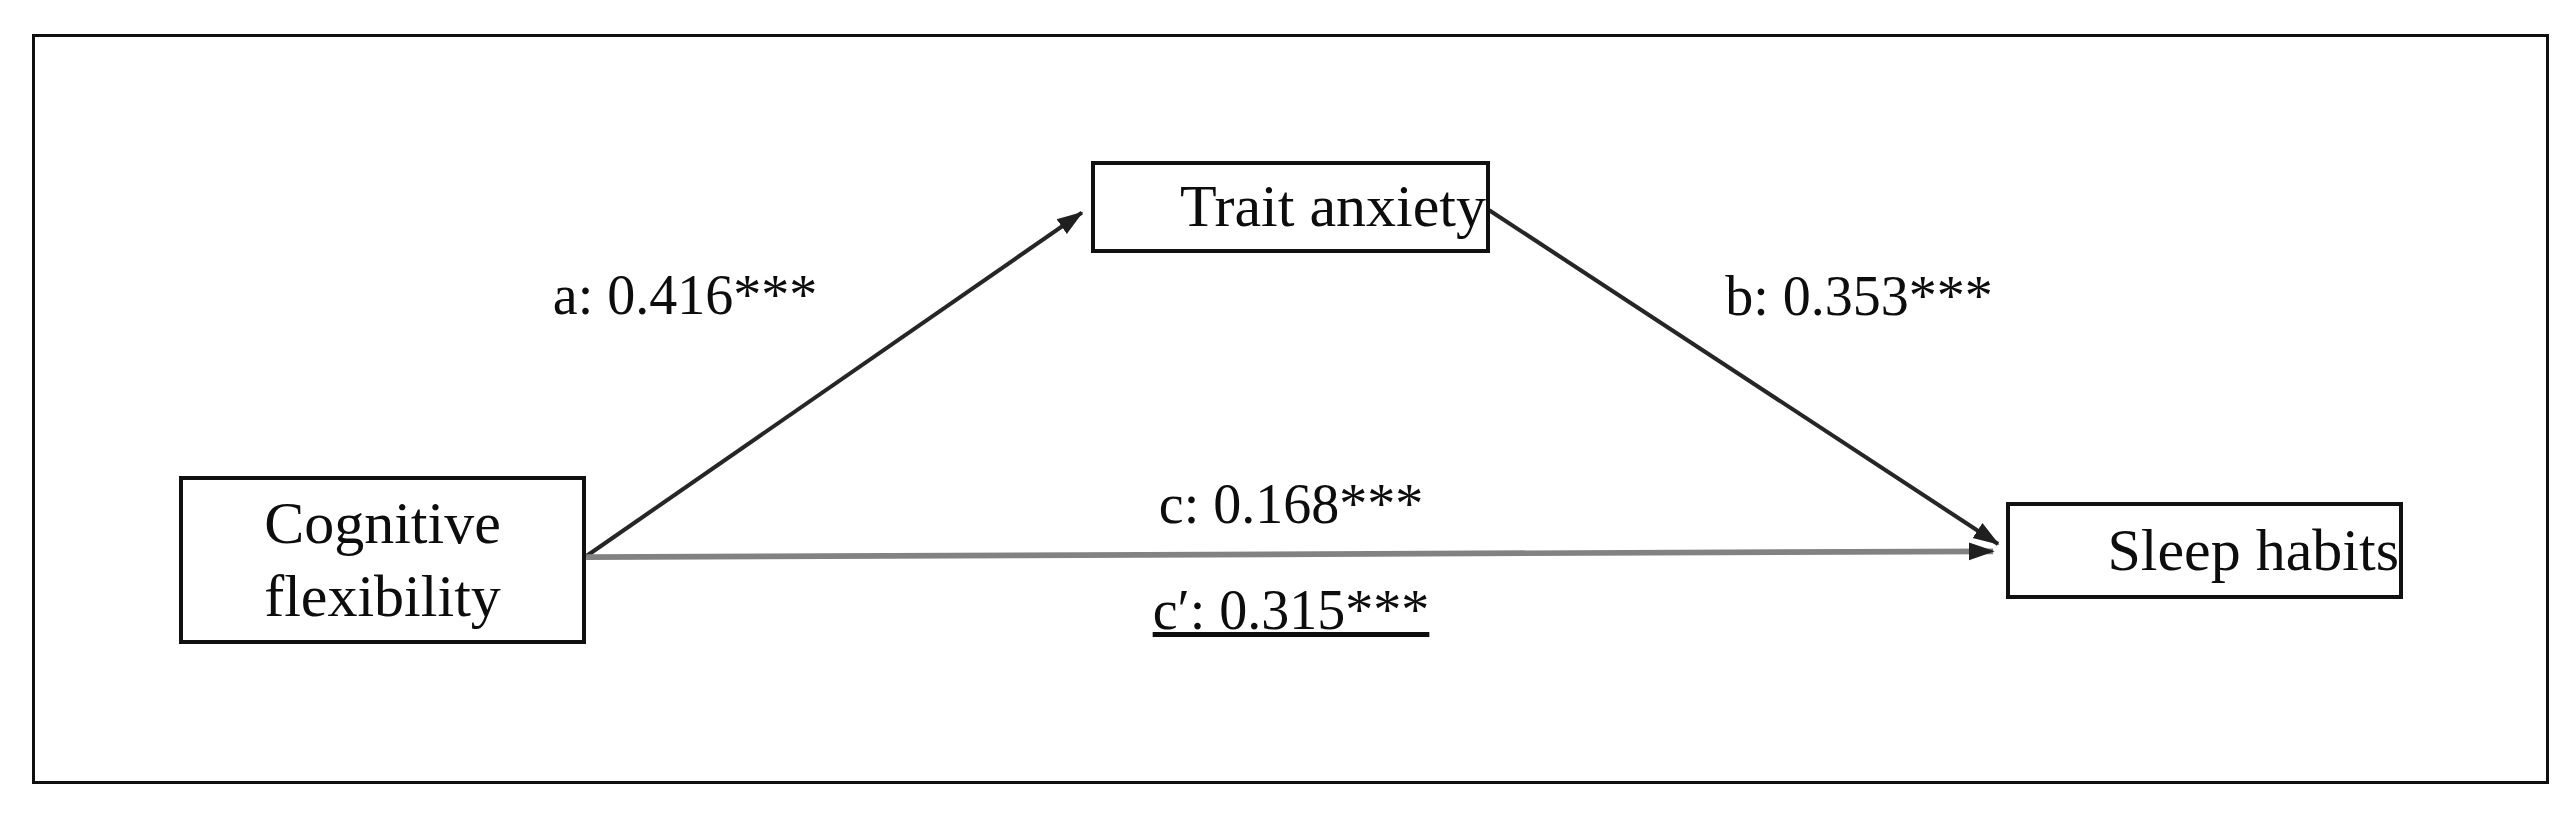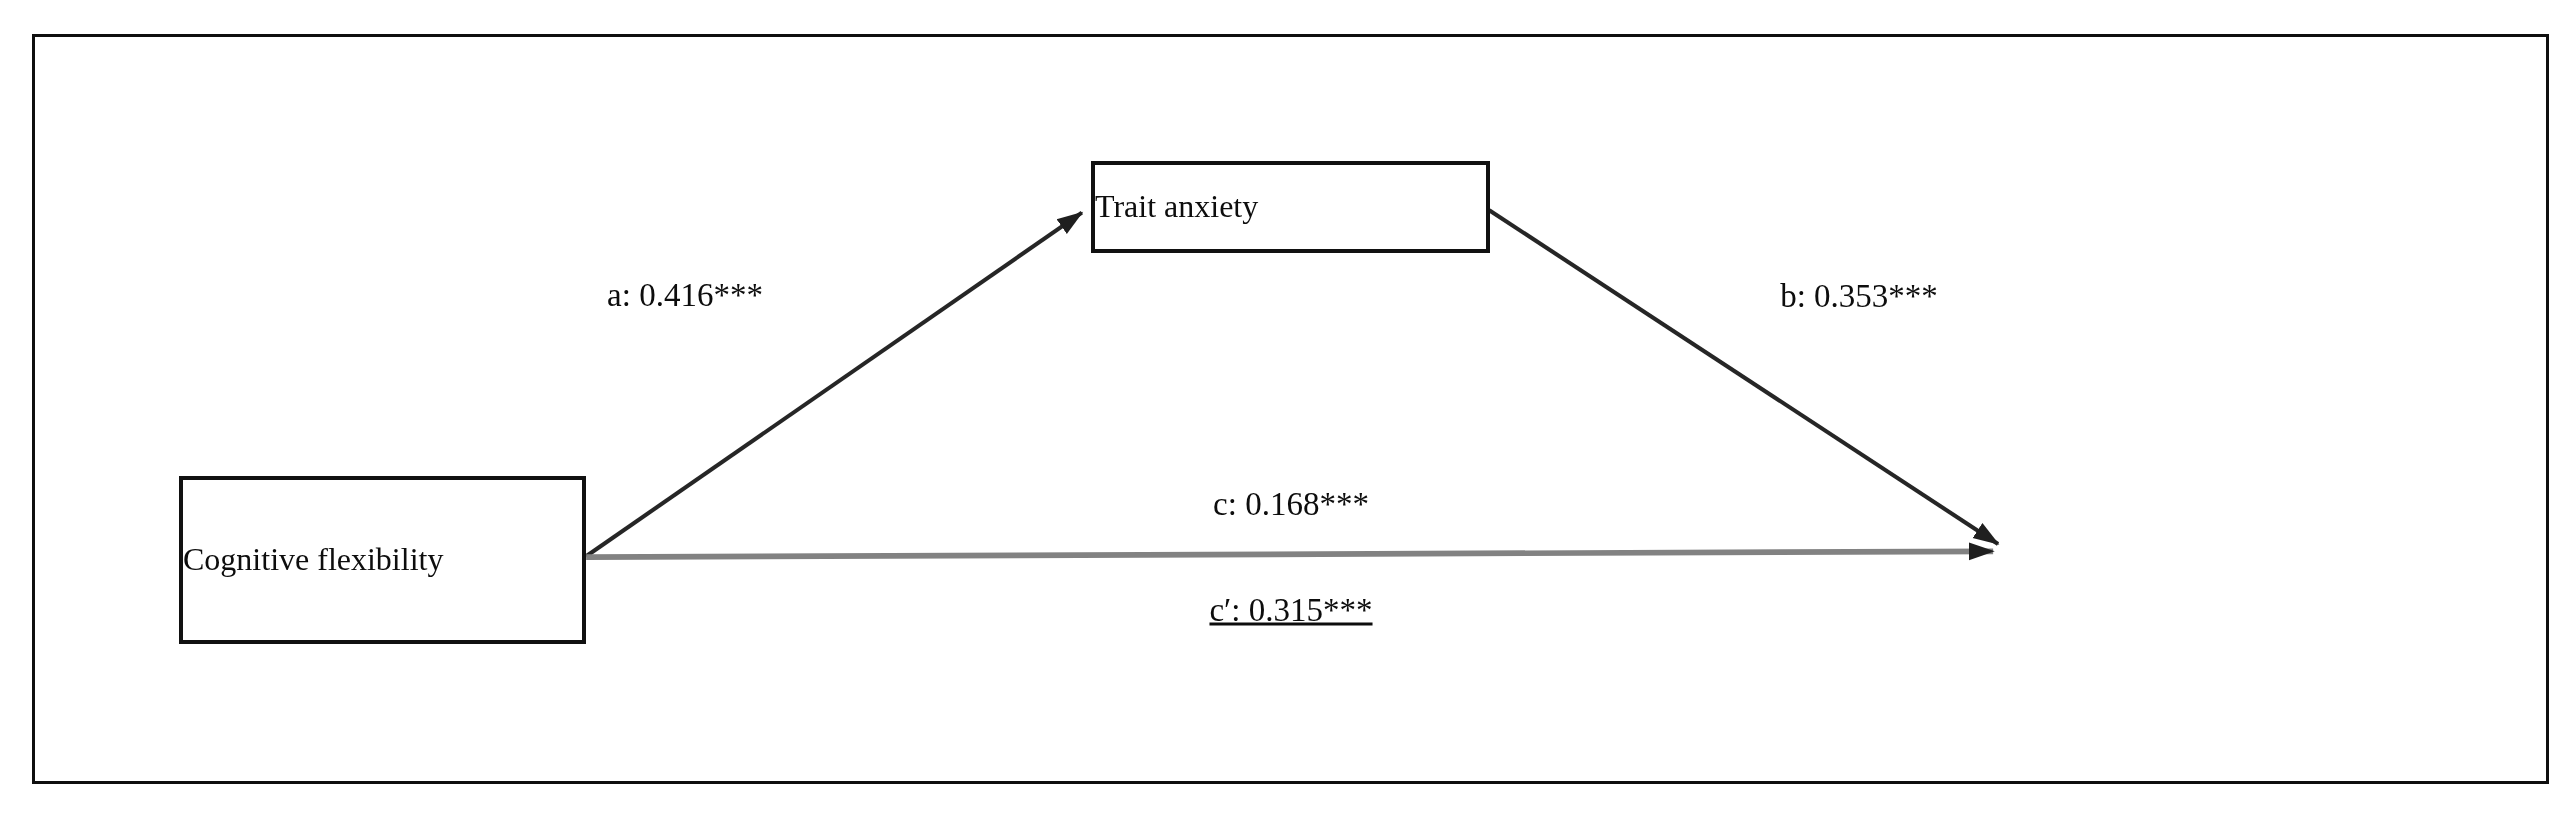--- a/index.html
+++ b/index.html
@@ -34,32 +34,32 @@
     height: 818px;
     pointer-events: none;
   }
   .node {
     position: absolute;
     box-sizing: border-box;
     border: 4.1px solid #111111;
     background: #ffffff;
     display: flex;
     align-items: center;
-    justify-content: flex-start;
+    justify-content: flex-end;
     text-align: center;
-    font-size: 32px;
+    font-size: 60px;
     line-height: 1.22;
   }
   .node-cf { left: 179px; top: 476px; width: 407px; height: 168px; }
   .node-ta { left: 1091px; top: 161px; width: 399px; height: 92px; }
   .node-sh { left: 2006px; top: 502px; width: 397px; height: 97px; }
   .edge-label {
     position: absolute;
     transform: translate(-50%, -50%);
-    font-size: 33px;
+    font-size: 56px;
     white-space: nowrap;
     background: transparent;
   }
   .label-a  { left: 685px;  top: 295px; }
   .label-b  { left: 1859px; top: 296px; }
   .label-c  { left: 1291px; top: 504px; }
   .label-cp { left: 1291px; top: 610px; text-decoration: underline; }
 </style>
 </head>
 <body>
@@ -83,20 +83,23 @@
   </svg>
 
   <div class="node node-cf">
     <span>Cognitive flexibility</span>
   </div>
 
   <div class="node node-ta">
     <span>Trait anxiety</span>
   </div>
 
+  <div class="node node-sh">
+    <span>Sleep habits</span>
+  </div>
 
   <div class="edge-label label-a">a: 0.416***</div>
 
   <div class="edge-label label-b">b: 0.353***</div>
 
   <div class="edge-label label-c">c: 0.168***</div>
 
   <div class="edge-label label-cp">c′: 0.315***</div>
 
 </div>

